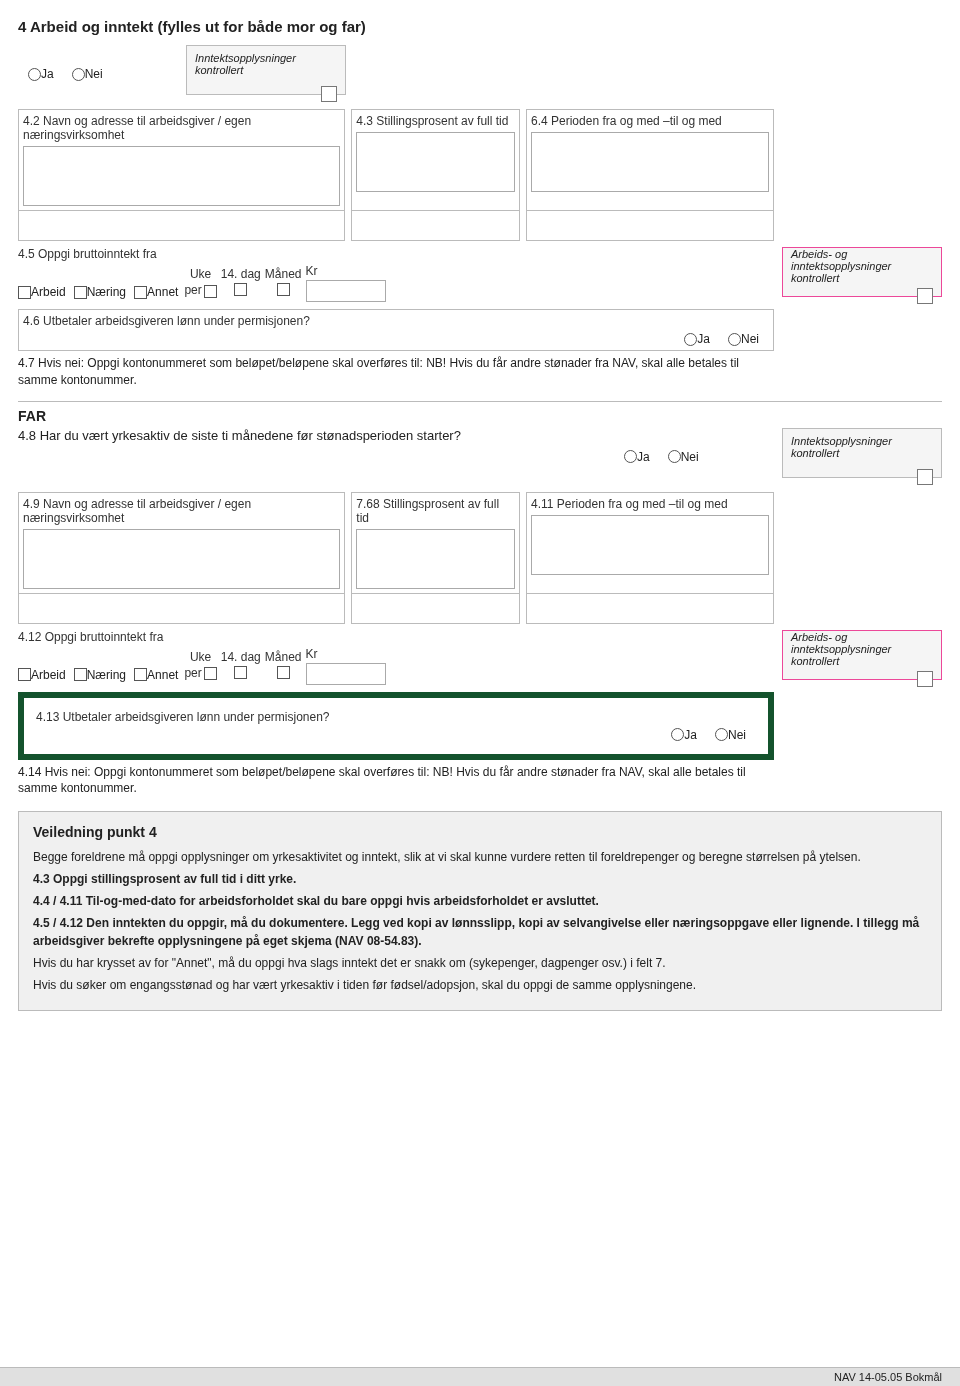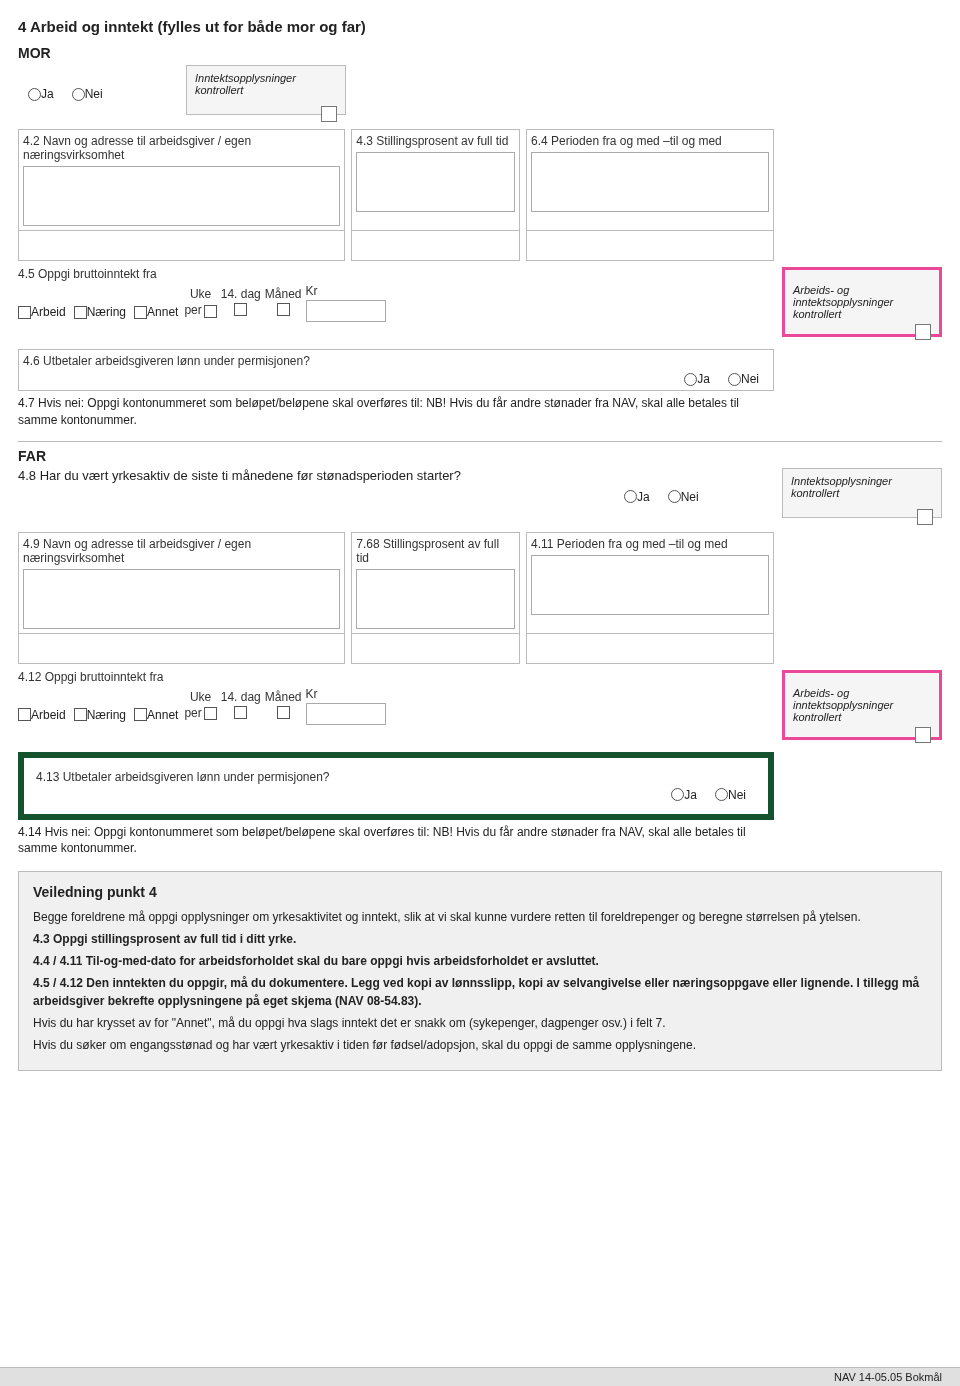--- a/index.html
+++ b/index.html
@@ -99,40 +99,39 @@
     .side-checkbox-right {
       width: 16px;
       height: 16px;
       border: 1.5px solid #777;
       background: #fff;
       display: block;
       margin-top: 4px;
       float: right;
     }
     .arbeids-panel {
-      border: 3px solid #ec4899;
+      border: 1px solid #ec4899;
       background: #f5f5f5;
-      padding: 14px 8px;
+      padding: 0 8px;
       font-size: 11px;
       font-style: italic;
       margin-bottom: 8px;
       min-height: 50px;
     }
   </style>
 </head>
 <body>
 
 <div class="page">
 
   <div style="margin-bottom:10px;">
     <span style="font-size:15px;font-weight:bold;">4 Arbeid og inntekt (fylles ut for både mor og far)</span>
   </div>
 
   <div>
-    <div style="font-size:14px;font-weight:bold;margin-bottom:4px;">MOR</div>
 
     <div style="display:flex;gap:8px;margin-bottom:6px;">
       <div style="display:flex;align-items:center;gap:18px;width:160px;justify-content:flex-start;padding-left:10px;">
         <div class="checkbox-row">
           <span class="radio-circle"></span>
           <span>Ja</span>
         </div>
         <div class="checkbox-row">
           <span class="radio-circle"></span>
           <span>Nei</span>

